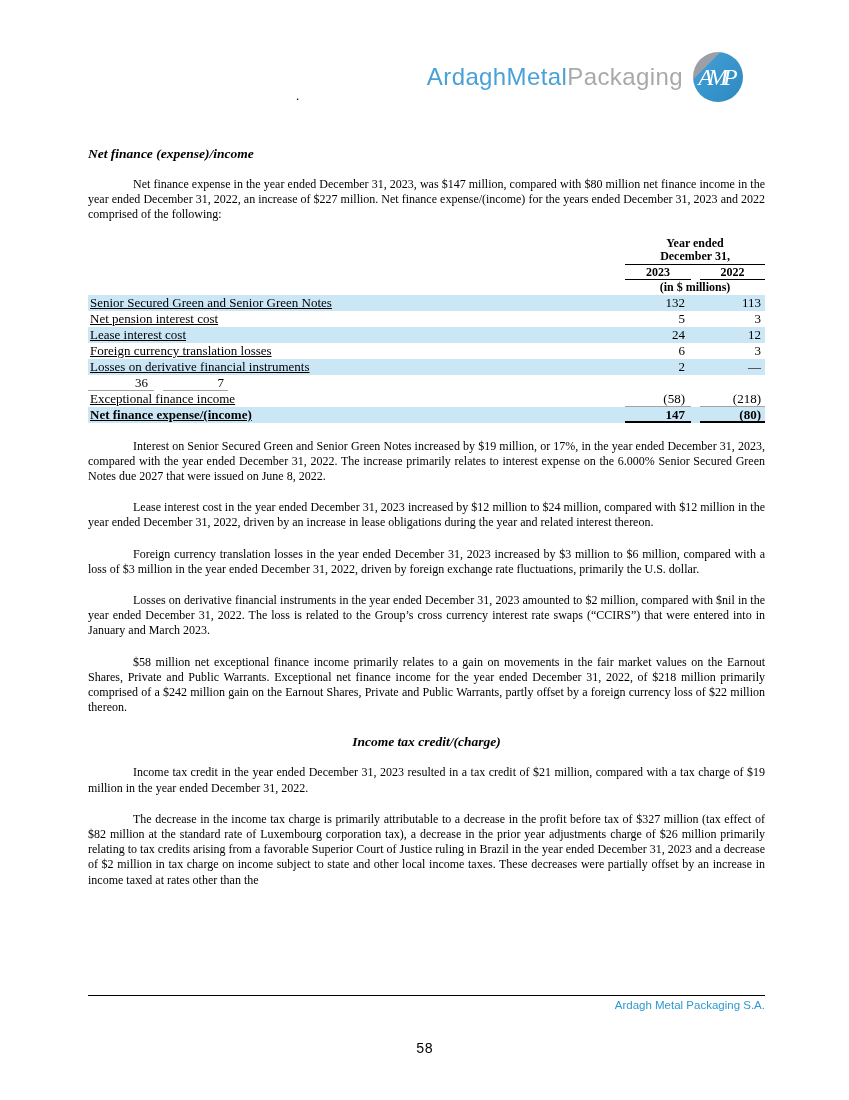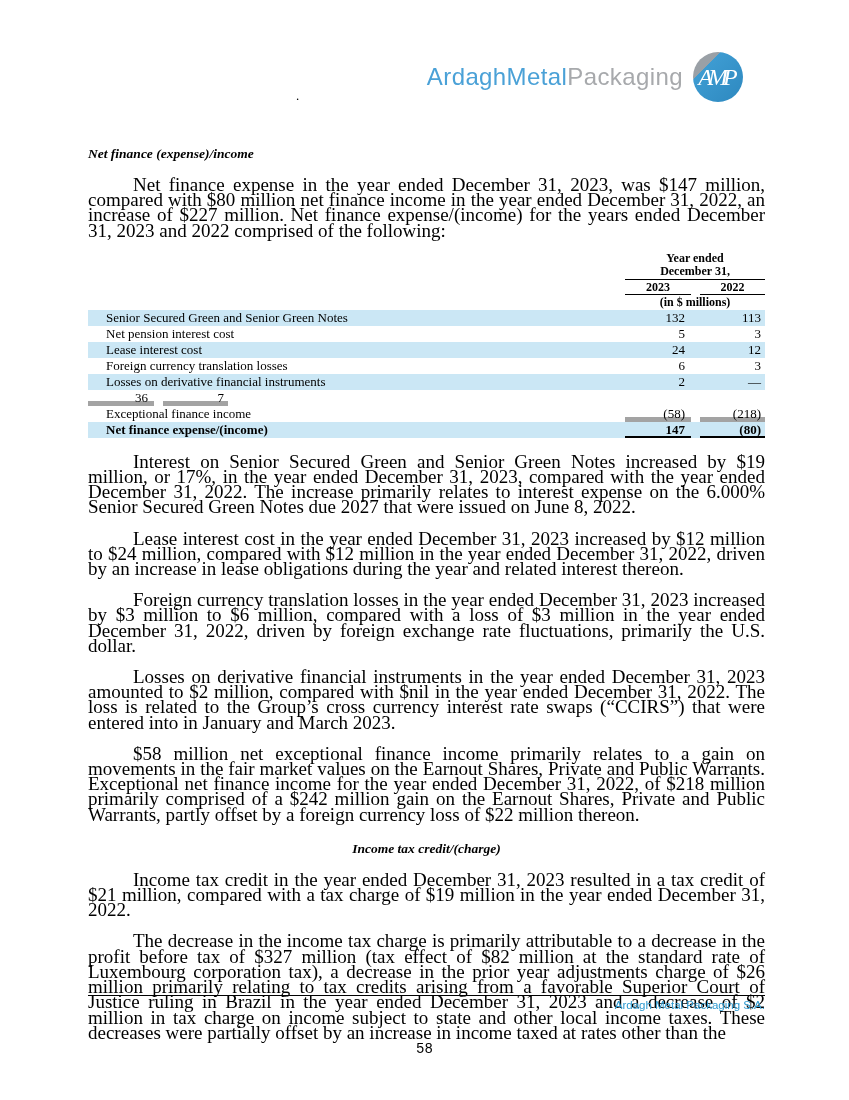--- a/index.html
+++ b/index.html
@@ -42,42 +42,42 @@
   
   .content {
     position:absolute; left:88px; top:146px; width:677px;
   }
   .section-heading {
     font-size:13.5px; font-weight:bold; font-style:italic;
     line-height:15px;
   }
   .para {
     margin-top:16px;
-    font-size:19px; line-height:15.2px;
+    font-size:12px; line-height:15.2px;
     text-align:justify; text-indent:45px;
   }
 
   
   .fin-table { margin-top:14px; width:100%; font-size:13px; }
   .t-head { width:140px; margin-left:auto; font-weight:bold; font-size:12px; }
   .t-yearended, .t-dec { text-align:center; line-height:13px; }
   .t-dec { border-bottom:1px solid #000; padding-bottom:1px; }
   .t-years { display:flex; margin-top:1px; }
   .t-years .y { width:66px; text-align:center; line-height:13px; border-bottom:1px solid #000; }
   .t-years .ygap { width:9px; }
   .t-years .y:last-child { width:65px; }
   .t-units { text-align:center; line-height:15px; }
   .t-row { display:flex; height:16px; line-height:16px; }
   .t-row.shaded { background:#CBE7F5; }
   .t-row.bold { font-weight:bold; }
-  .t-label { flex:1; padding-left:18px; white-space:nowrap; }
+  .t-label { flex:1; padding-left:2px; white-space:nowrap;text-decoration:underline; }
   .t-col { width:66px; text-align:right; padding-right:6px; }
   .t-gap { width:9px; }
   .t-col.last { width:65px; padding-right:4px; }
-  .t-col.ul { border-bottom:5px solid #a3a3a3; }
+  .t-col.ul { border-bottom:1px solid #a3a3a3; }
   .t-col.ul2 { border-bottom:2.5px solid #000; }
 
   
   .footer-rule {
     position:absolute; left:88px; right:84px; top:995px;
     border-top:1px solid #000;
   }
   .footer-company {
     position:absolute; right:84px; top:999px;
     font-family:"Liberation Sans", sans-serif;

